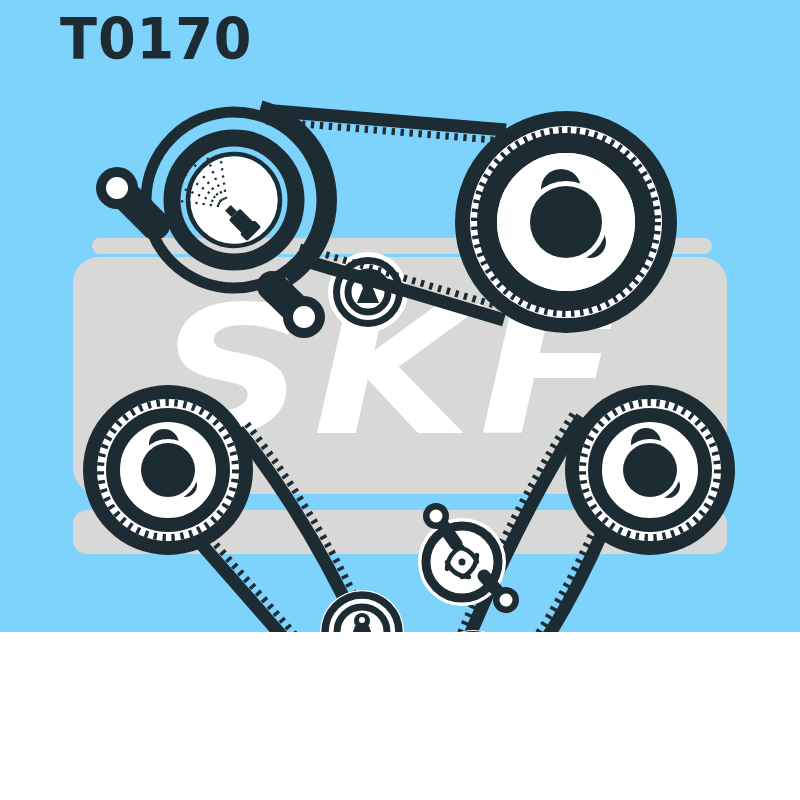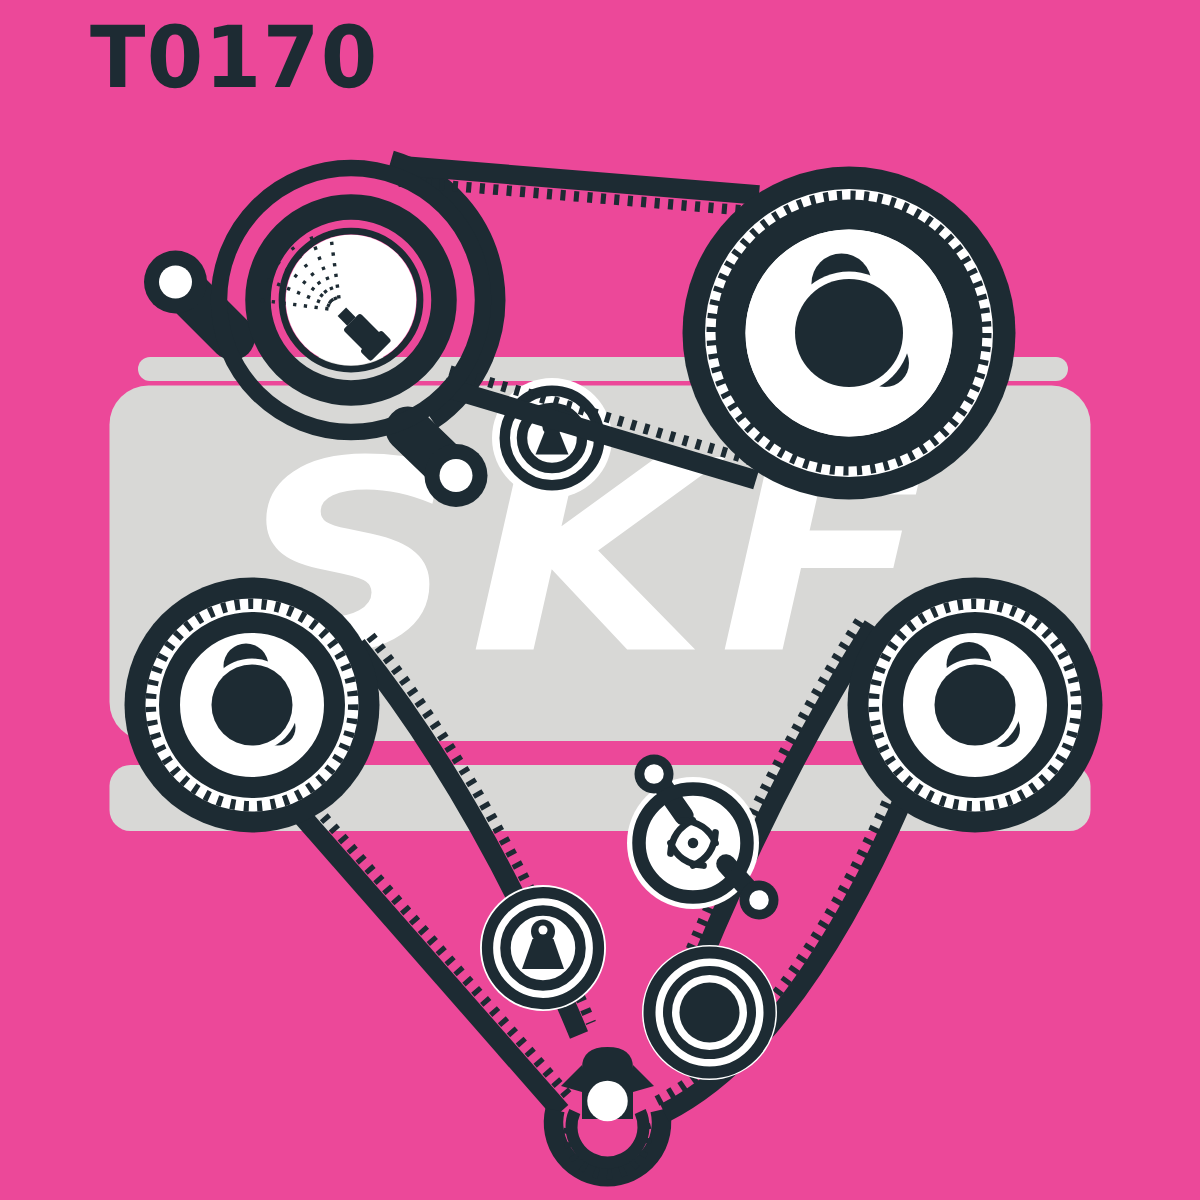--- a/index.html
+++ b/index.html
@@ -1,16 +1,16 @@
 <!DOCTYPE html>
 <html><head>
 <meta charset="utf-8">
 <style>
   html,body{margin:0;padding:0;background:#ffffff;}
-  .page{position:relative;width:800px;height:800px;background:#ec4899;overflow:hidden;
+  .page{position:relative;width:800px;height:632px;background:#7dd3fc;overflow:hidden;
         font-family:"DejaVu Sans","Liberation Sans",sans-serif;}
   .part-number{position:absolute;left:60px;top:6px;font-size:57px;font-weight:bold;
         letter-spacing:1px;color:#1d2b33;transform:scaleX(.95);transform-origin:left top;}
   svg{position:absolute;left:0;top:0;}
   .ink{fill:#1d2b33;}
   .white{fill:#ffffff;}
   .gray{fill:#d8d8d6;}
   .stroke-ink{stroke:#1d2b33;fill:none;}
   .teeth{stroke:#1d2b33;fill:none;stroke-dasharray:3.4 5.6;}
   .wm-text{fill:#ffffff;font-weight:bold;font-style:italic;

